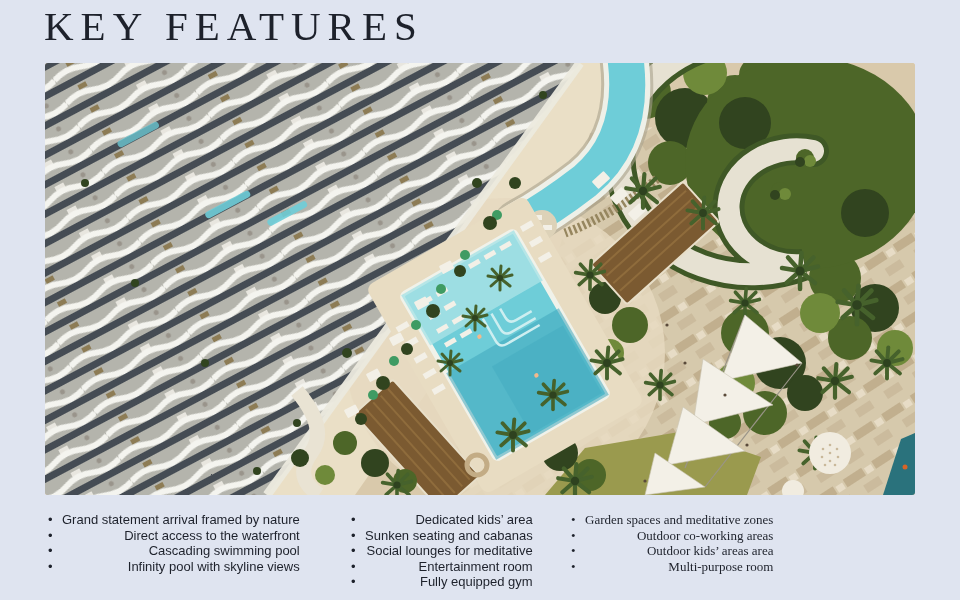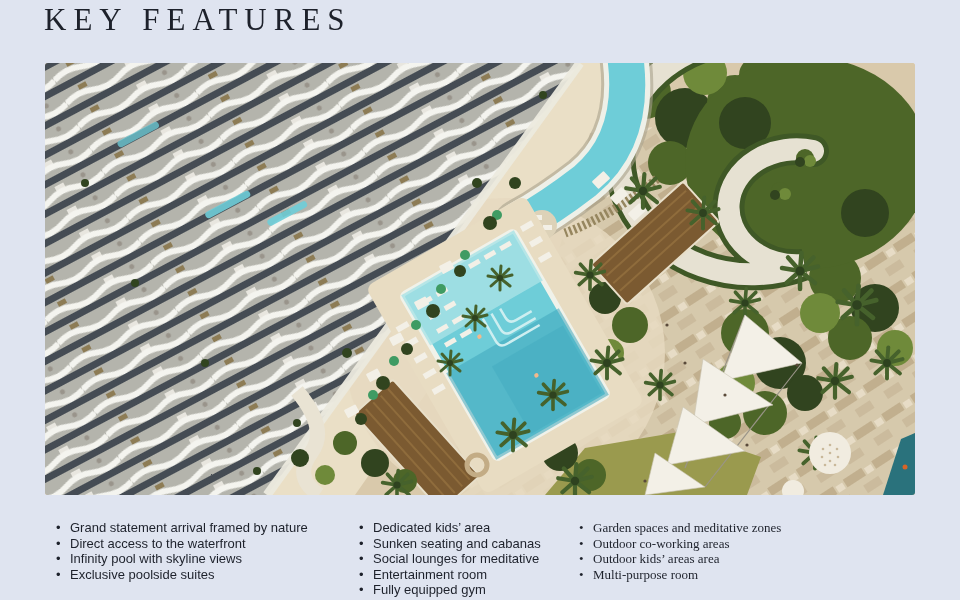--- a/index.html
+++ b/index.html
@@ -5,33 +5,33 @@
   html,body{margin:0;padding:0;}
   body{
     width:960px;height:600px;position:relative;overflow:hidden;
     background:var(--bg,#dfe4f0);
     font-family:"Liberation Sans",sans-serif;
     color:var(--ink,#1d212b);
   }
   .title{
     position:absolute;left:44px;top:2px;
     font-family:"Liberation Serif",serif;
-    font-size:31px;font-weight:400;letter-spacing:7px;
+    font-size:41px;font-weight:400;letter-spacing:7px;
     color:var(--ink,#1d212b);
   }
   .hero{
     position:absolute;left:45px;top:63px;width:870px;height:432px;
     border-radius:3px;overflow:hidden;background:#d9c9ab;
   }
   .hero svg{display:block;}
   .features{
     position:absolute;top:512px;left:0;width:960px;
   }
   .feature-col{position:absolute;top:0;}
-  .feature-col ul{margin:8px;padding:0;list-style:none;}
+  .feature-col ul{margin:0;padding:0;list-style:none;text-align:right;}
   .feature-col li{
     font-size:13px;line-height:15.6px;color:var(--ink,#1d212b);
     padding-left:17px;position:relative;white-space:nowrap;
   }
   .feature-col li::before{
     content:"\2022";position:absolute;left:3px;top:0;
     font-size:13px;color:var(--ink,#1d212b);
   }
   .col-1{left:45px;}
   .col-2{left:348px;}
@@ -333,22 +333,22 @@
         <circle cx="600" cy="418" r="1.6"></circle>
   </g>
 </svg>
 </div>
 
 <div class="features">
   <div class="feature-col col-1">
     <ul>
       <li>Grand statement arrival framed by nature</li>
       <li>Direct access to the waterfront</li>
+      <li>Cascading swimming pool</li>
       <li>Infinity pool with skyline views</li>
-      <li>Exclusive poolside suites</li>
     </ul>
   </div>
   <div class="feature-col col-2">
     <ul>
       <li>Dedicated kids’ area</li>
       <li>Sunken seating and cabanas</li>
       <li>Social lounges for meditative</li>
       <li>Entertainment room</li>
       <li>Fully equipped gym</li>
     </ul>

